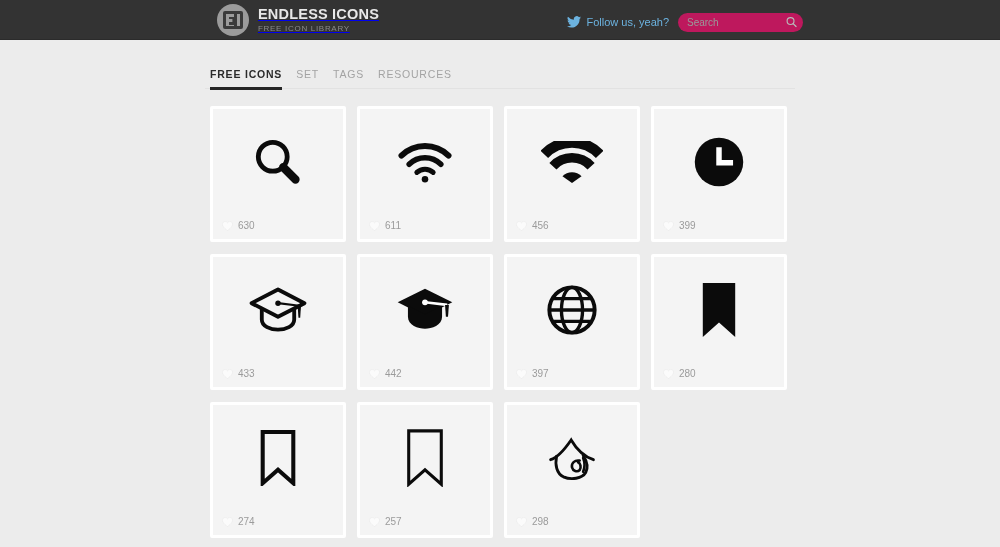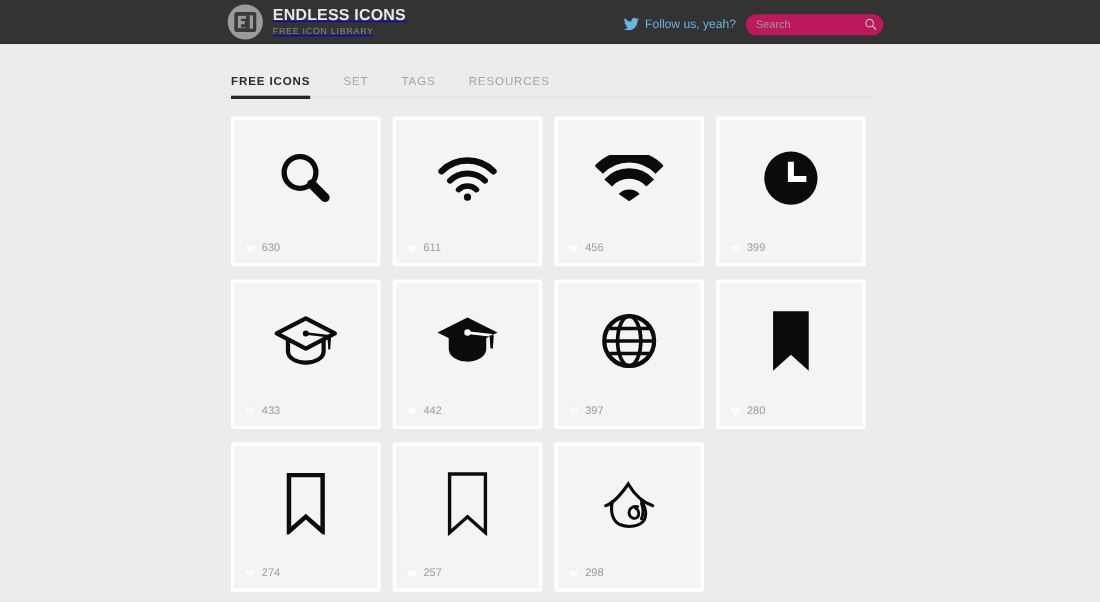--- a/index.html
+++ b/index.html
@@ -21,21 +21,21 @@
     border-bottom: 1px solid #2b2b2b;
   }
   .header-inner {
     position: relative;
     width: 590px;
     margin: 0 auto;
     height: 40px;
   }
   .brand {
     position: absolute;
-    left: 2px; top: 2px;
+    left: 12px; top: 2px;
     display: flex;
     align-items: center;
     height: 36px;
   }
   .brand-logo {
     width: 32px; height: 32px;
     border-radius: 50%;
     background: #9b9b9b;
     display: flex;
     align-items: center;
@@ -128,21 +128,21 @@
   
   .nav-wrap {
     width: 590px;
     margin: 0 auto;
     padding-top: 22px;
     position: relative;
   }
   .nav {
     display: flex;
     align-items: flex-end;
-    gap: 30px;
+    gap: 14px;
     padding-left: 5px;
     border-bottom: 1px solid #e2e2e2;
     height: 27px;
   }
   .nav-item {
     font-size: 10.5px;
     letter-spacing: 0.8px;
     color: #a3a3a3;
     text-transform: uppercase;
     cursor: pointer;

